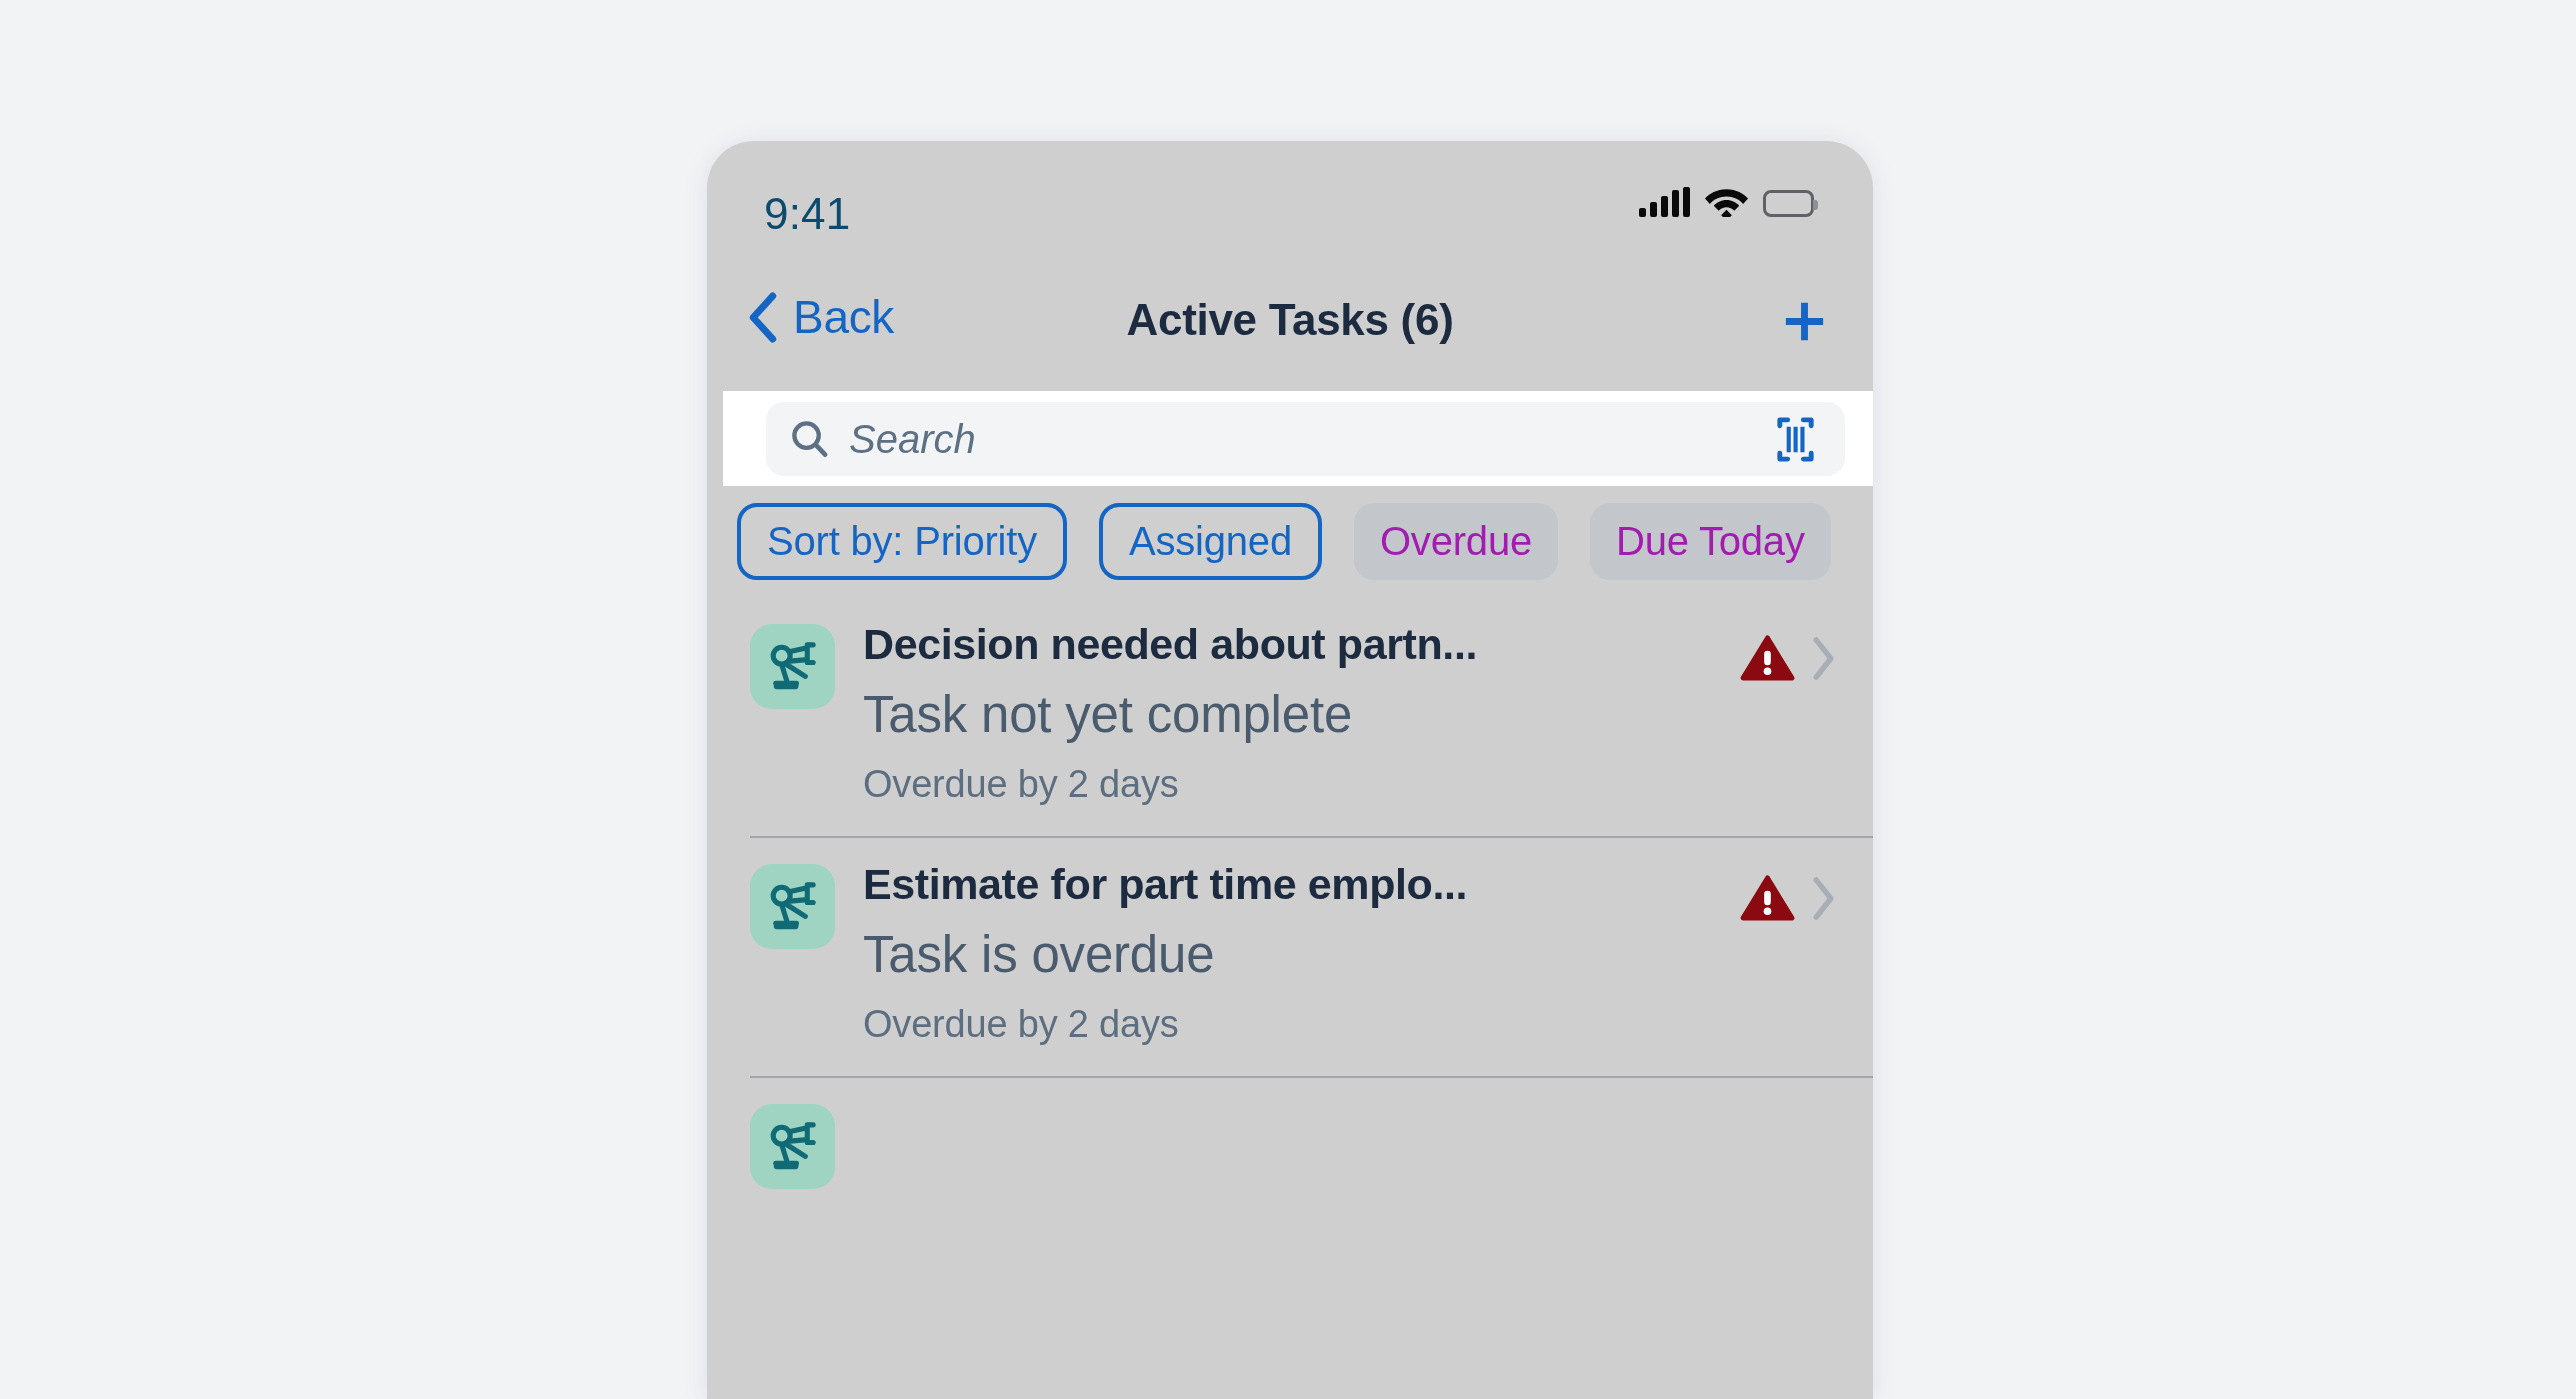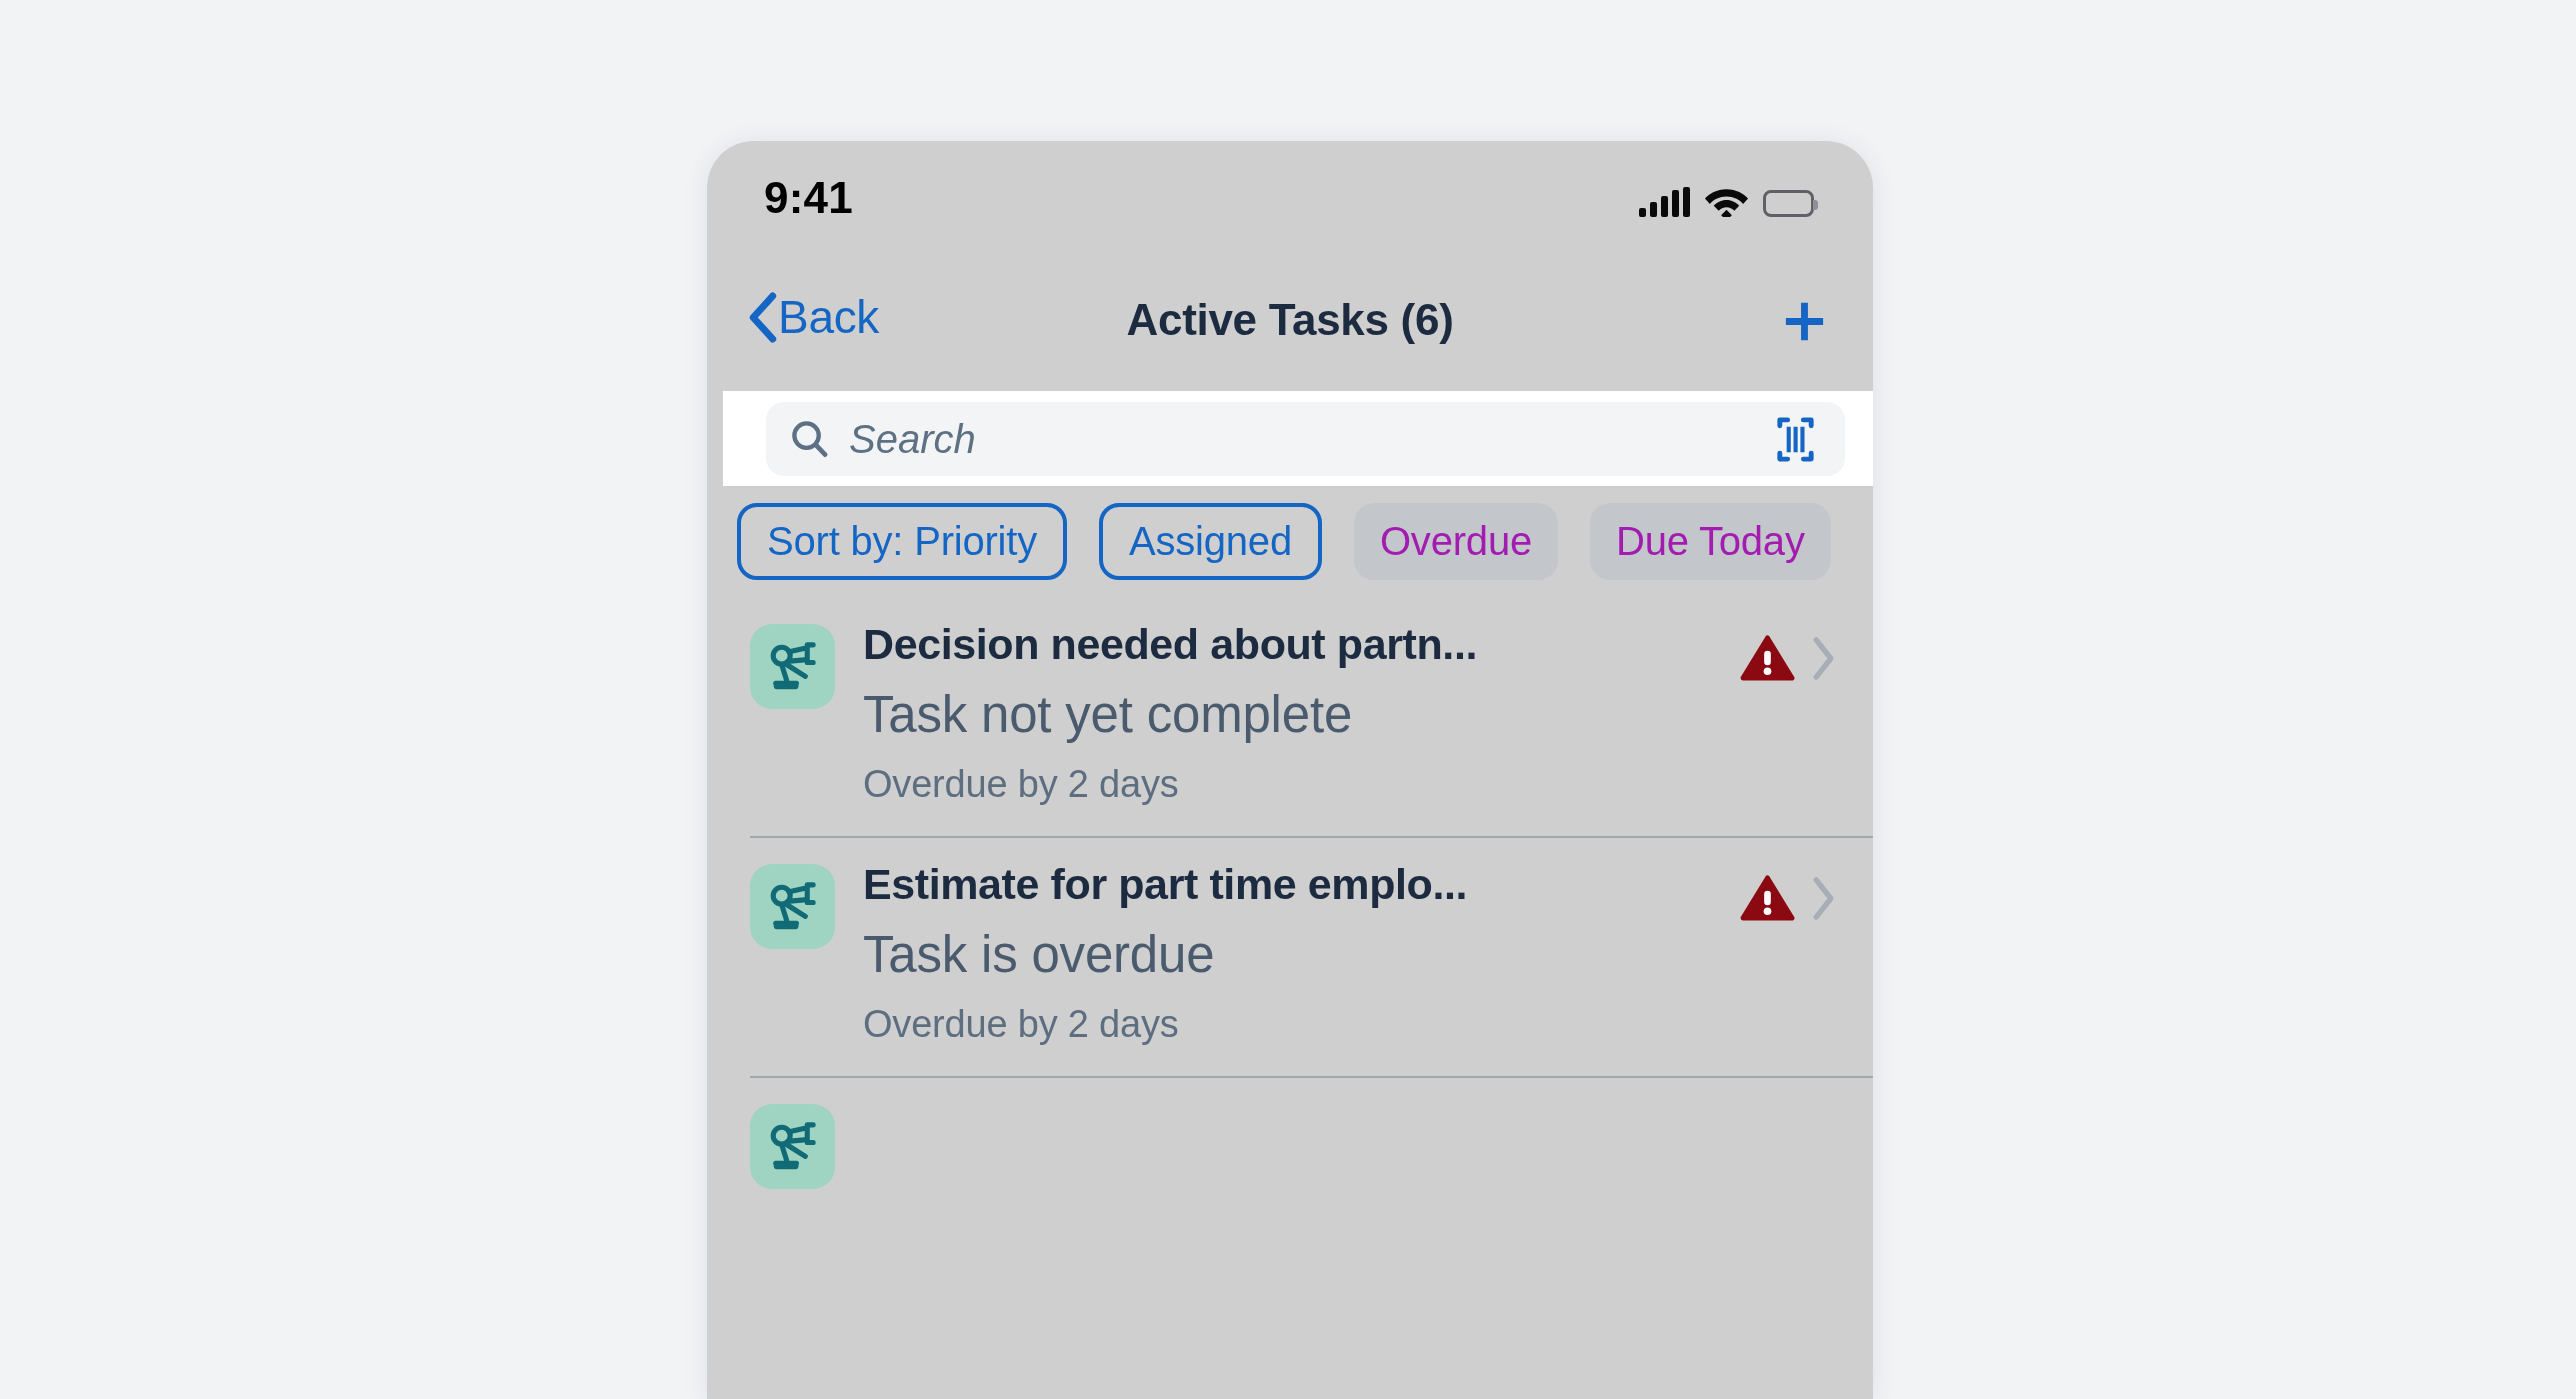--- a/index.html
+++ b/index.html
@@ -31,24 +31,24 @@
   
   #status-bar {
     position: absolute;
     left: 0; top: 0;
     width: 100%;
     height: 119px;
   }
   #status-time {
     position: absolute;
     left: 57px;
-    top: 32px;
+    top: 48px;
     font-size: 44px;
-    font-weight: 700;
-    color: #000000;
+    font-weight: 400;
+    color: #0c4a6e;
     letter-spacing: 0.2px;
   }
   #status-icons {
     position: absolute;
     right: 59px;
     top: 36px;
     display: flex;
     align-items: flex-end;
     gap: 14px;
     height: 40px;
@@ -99,21 +99,21 @@
     left: 0; top: 119px;
     width: 100%;
     height: 131px;
   }
   #back-button {
     position: absolute;
     left: 40px;
     top: 30px;
     display: flex;
     align-items: center;
-    gap: 1px;
+    gap: 16px;
     cursor: pointer;
   }
   #back-label {
     font-size: 46px;
     color: #1566C4;
     font-weight: 400;
     letter-spacing: -0.3px;
   }
   #nav-title {
     position: absolute;

